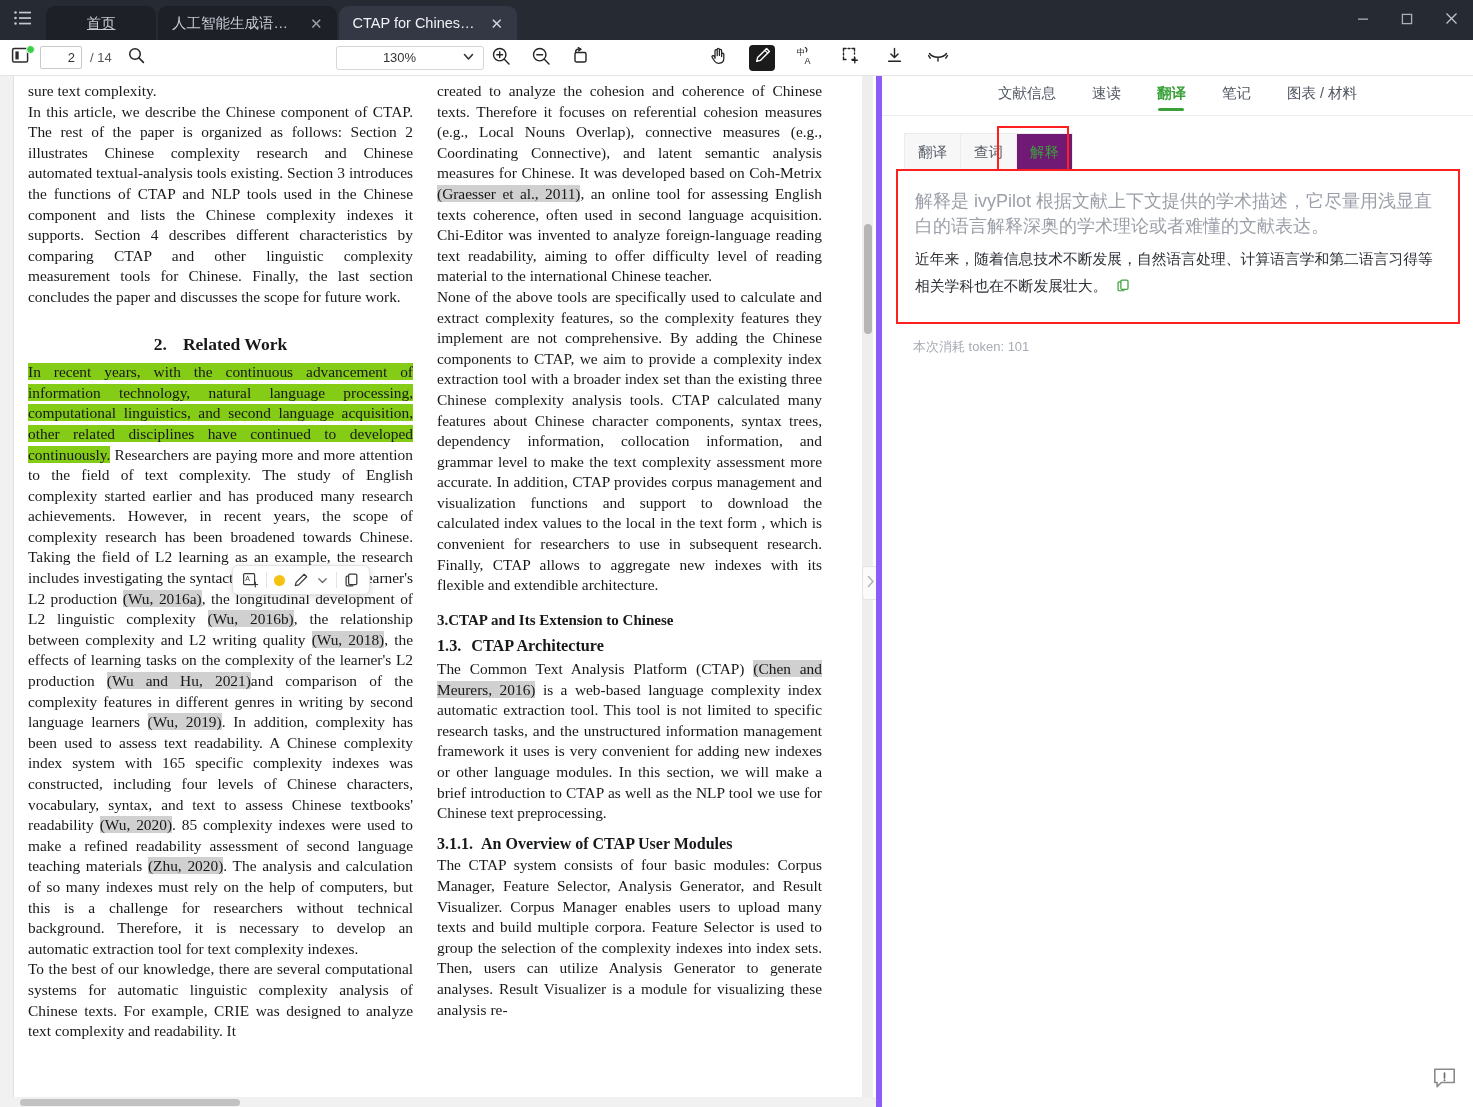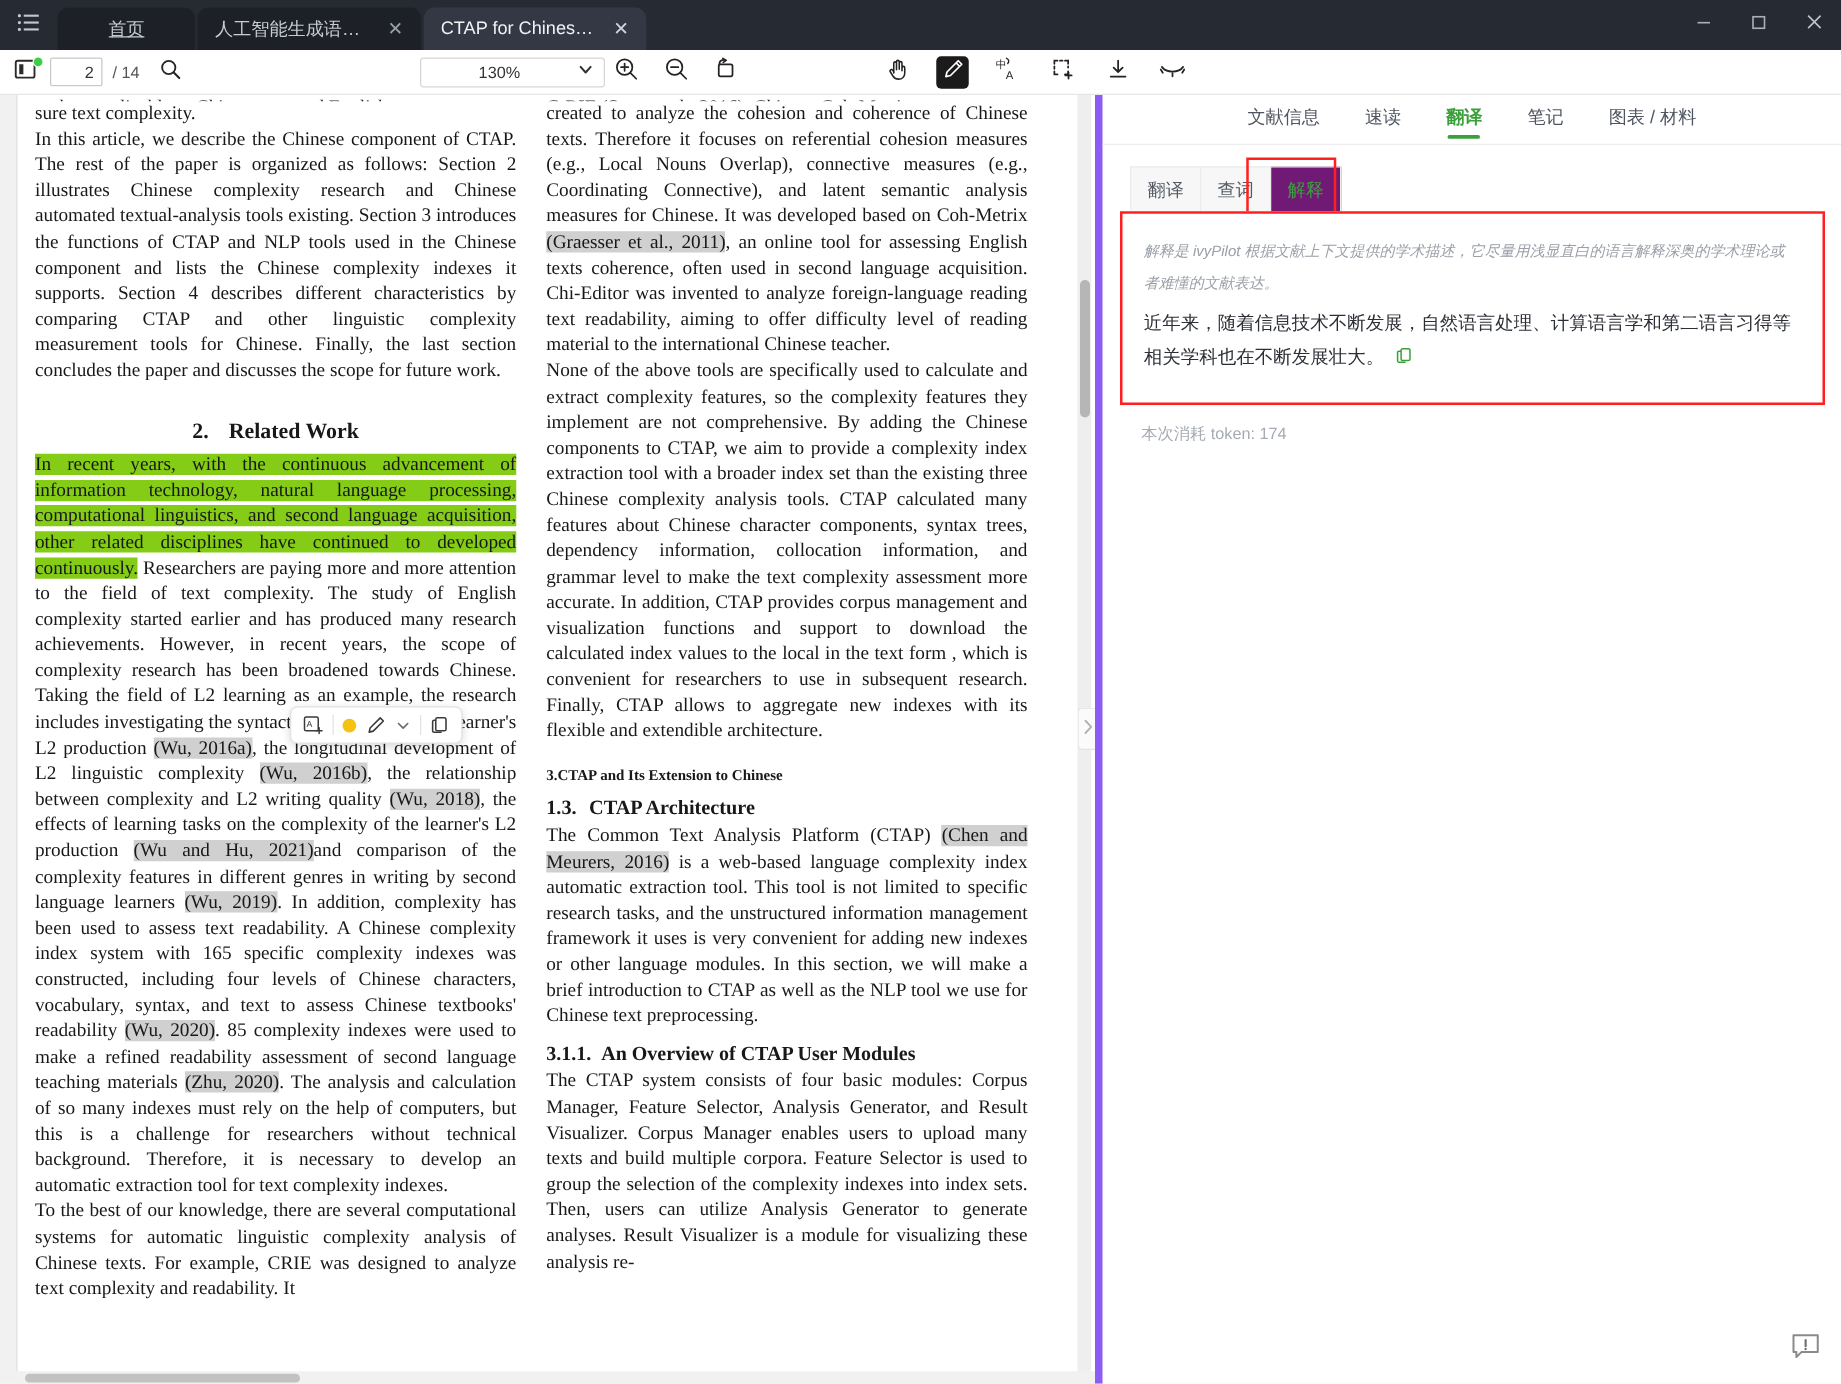--- a/index.html
+++ b/index.html
@@ -168,21 +168,21 @@
   .h2 {
     text-align: center;
     font-weight: bold;
     font-size: 17.5px;
     margin: 26px 0 8px 0;
     font-family: "Liberation Serif", serif;
   }
   .h2 .num { margin-right: 16px; }
   .h2l {
     font-weight: bold;
-    font-size: 12px;
+    font-size: 15px;
     margin: 14px 0 2px 0;
     font-family: "Liberation Serif", serif;
   }
   .h3 {
     font-weight: bold;
     font-size: 16.2px;
     margin: 6px 0 2px 0;
   }
   .h3 .num { margin-right: 10px; }
   .h4 {
@@ -326,23 +326,22 @@
     position: relative;
   }
   .answer-box {
     border: 2px solid #ff1f1f;
     padding: 18px 22px 20px 17px;
     background: #ffffff;
     margin-top: -1px;
   }
   .muted-desc {
     color: #9ba0a8;
-    font-size: 12px;
+    font-size: 18px;
     line-height: 25px;
-    font-style: italic;
   }
   .answer-body {
     color: #2c2f36;
     font-size: 14.8px;
     line-height: 27px;
     margin-top: 7px;
   }
   .copy-inline {
     display: inline-block;
     vertical-align: -2px;
@@ -643,21 +642,21 @@
         <div class="answer-body">
           <span>近年来，随着信息技术不断发展，自然语言处理、计算语言学和第二语言习得等相关学科也在不断发展壮大。</span>
           <span class="copy-inline">
             <svg width="15" height="15" viewBox="0 0 16 16">
               <rect x="5.2" y="2.2" width="7.6" height="10" rx="1.3" fill="none" stroke="#3aa13a" stroke-width="1.3"></rect>
               <path d="M5.2 4.2H3.4a1.2 1.2 0 00-1.2 1.2v7a1.2 1.2 0 001.2 1.2h5.6" fill="none" stroke="#3aa13a" stroke-width="1.3"></path>
             </svg>
           </span>
         </div>
       </div>
-      <div class="token-line">本次消耗 token: 174</div>
+      <div class="token-line">本次消耗 token: 101</div>
     </div>
 
     <div class="feedback-btn">
       <span>
         <svg width="25" height="25" viewBox="0 0 25 25">
           <path d="M2.8 3.2h19.4v13.3H9.3l-4.2 4.1v-4.1H2.8z" fill="#ffffff" stroke="#8a8a8a" stroke-width="1.6" stroke-linejoin="round"></path>
           <path d="M12.5 7v5" stroke="#6e6e6e" stroke-width="1.7" stroke-linecap="round"></path>
           <circle cx="12.5" cy="14.2" r="0.95" fill="#6e6e6e"></circle>
         </svg>
       </span>

